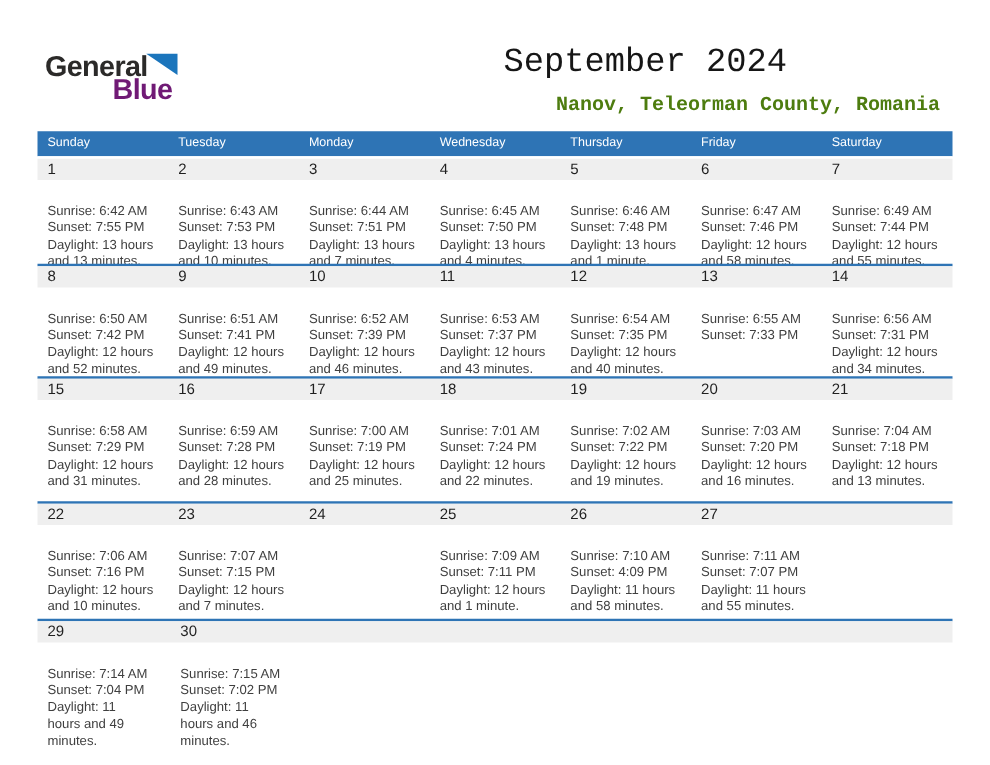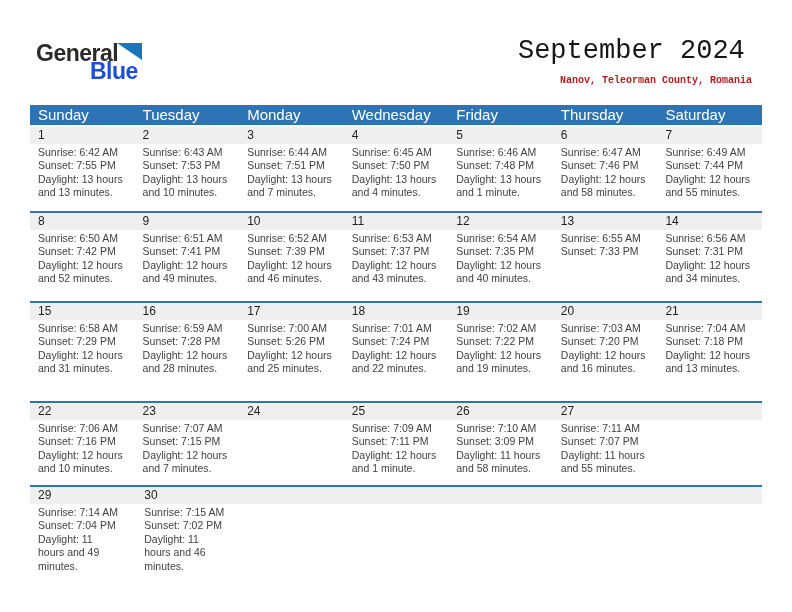--- a/index.html
+++ b/index.html
@@ -4,43 +4,43 @@
 <style>
   html,body{margin:0;padding:0;background:#ffffff;}
   body{width:792px;height:612px;font-family:"Liberation Sans",sans-serif;position:relative;overflow:hidden;}
   .page{position:absolute;inset:0;background:#fff;}
 
   
   .logo{position:absolute;left:36px;top:42px;line-height:1;}
   .logo-top{display:flex;align-items:flex-start;text-align:right;}
   .logo-general{font-size:23px;font-weight:600;letter-spacing:-0.5px;color:#2b2a29;}
   .logo-triangle{width:0;height:0;border-top:17px solid #1b75bc;border-left:25px solid transparent;margin-left:-1px;margin-top:1px;}
-  .logo-blue{font-size:23px;font-weight:600;letter-spacing:-0.5px;color:#1d4ed8;margin-left:54px;margin-top:-5px;}
+  .logo-blue{font-size:23px;font-weight:600;letter-spacing:-0.5px;color:#701a75;margin-left:54px;margin-top:-5px;}
 
   
   .header-right{position:absolute;right:40px;top:36px;font-family:Liberation Mono, monospace;}
   .cal-title{font-size:27px;color:#161616;font-weight:400;}
-  .cal-subtitle{font-size:10px;color:#b91c1c;font-weight:700;margin-top:9px;padding-left:42px;}
+  .cal-subtitle{font-size:16px;color:#4d7c0f;font-weight:700;margin-top:9px;padding-left:42px;}
 
   
   .calendar{position:absolute;left:30px;top:105px;width:732px;}
   .cal-header{display:grid;grid-template-columns:repeat(7,1fr);background:#2e74b5;height:20px;}
-  .cal-header .wd{color:#ffffff;font-size:15px;line-height:20px;padding-left:8px;overflow:hidden;white-space:nowrap;}
+  .cal-header .wd{color:#ffffff;font-size:10px;line-height:20px;padding-left:8px;overflow:hidden;white-space:nowrap;}
 
   .week{display:grid;grid-template-columns:repeat(7,1fr);position:relative;box-sizing:border-box;border-top:2px solid #2e74b5;}
   .week::before{content:"";position:absolute;left:0;top:0;width:100%;height:17px;background:#efefef;}
   .week:nth-child(1){height:86px;border-top:2px solid #ffffff;}
   .week:nth-child(2){height:90px;}
   .week:nth-child(3){height:100px;}
-  .week:nth-child(4){height:84px;}
+  .week:nth-child(4){height:94px;}
   .week:nth-child(5){height:90px;gap:12px;}
 
   .day{position:relative;}
   .day-num{height:17px;line-height:17px;padding-left:8px;font-size:12px;color:#1f1f1f;}
-  .day-details{padding:2px 5px 0 8px;font-size:10.5px;line-height:13.4px;color:#3f3f3f;}
+  .day-details{padding:19px 5px 0 8px;font-size:10.5px;line-height:13.4px;color:#3f3f3f;}
 </style>
 </head>
 <body>
 
 <div class="page">
 
   <div class="logo">
     <div class="logo-top">
       <span class="logo-general">General</span>
       <span class="logo-triangle"></span>
@@ -52,22 +52,22 @@
     <div class="cal-title">September 2024</div>
     <div class="cal-subtitle">Nanov, Teleorman County, Romania</div>
   </div>
 
   <div class="calendar">
     <div class="cal-header">
       <div class="wd">Sunday</div>
       <div class="wd">Tuesday</div>
       <div class="wd">Monday</div>
       <div class="wd">Wednesday</div>
+      <div class="wd">Thursday</div>
       <div class="wd">Friday</div>
-      <div class="wd">Thursday</div>
       <div class="wd">Saturday</div>
     </div>
     <div id="weeks">
         <div class="week">
           <div class="day">
             <div class="day-num">1</div>
             <div class="day-details">
               <div>Sunrise: 6:42 AM</div>
               <div>Sunset: 7:55 PM</div>
               <div>Daylight: 13 hours and 13 minutes.</div>
@@ -193,21 +193,21 @@
             <div class="day-details">
               <div>Sunrise: 6:59 AM</div>
               <div>Sunset: 7:28 PM</div>
               <div>Daylight: 12 hours and 28 minutes.</div>
             </div>
           </div>
           <div class="day">
             <div class="day-num">17</div>
             <div class="day-details">
               <div>Sunrise: 7:00 AM</div>
-              <div>Sunset: 5:26 PM</div>
+              <div>Sunset: 7:19 PM</div>
               <div>Daylight: 12 hours and 25 minutes.</div>
             </div>
           </div>
           <div class="day">
             <div class="day-num">18</div>
             <div class="day-details">
               <div>Sunrise: 7:01 AM</div>
               <div>Sunset: 7:24 PM</div>
               <div>Daylight: 12 hours and 22 minutes.</div>
             </div>
@@ -262,21 +262,21 @@
             <div class="day-details">
               <div>Sunrise: 7:09 AM</div>
               <div>Sunset: 7:11 PM</div>
               <div>Daylight: 12 hours and 1 minute.</div>
             </div>
           </div>
           <div class="day">
             <div class="day-num">26</div>
             <div class="day-details">
               <div>Sunrise: 7:10 AM</div>
-              <div>Sunset: 3:09 PM</div>
+              <div>Sunset: 4:09 PM</div>
               <div>Daylight: 11 hours and 58 minutes.</div>
             </div>
           </div>
           <div class="day">
             <div class="day-num">27</div>
             <div class="day-details">
               <div>Sunrise: 7:11 AM</div>
               <div>Sunset: 7:07 PM</div>
               <div>Daylight: 11 hours and 55 minutes.</div>
             </div>

